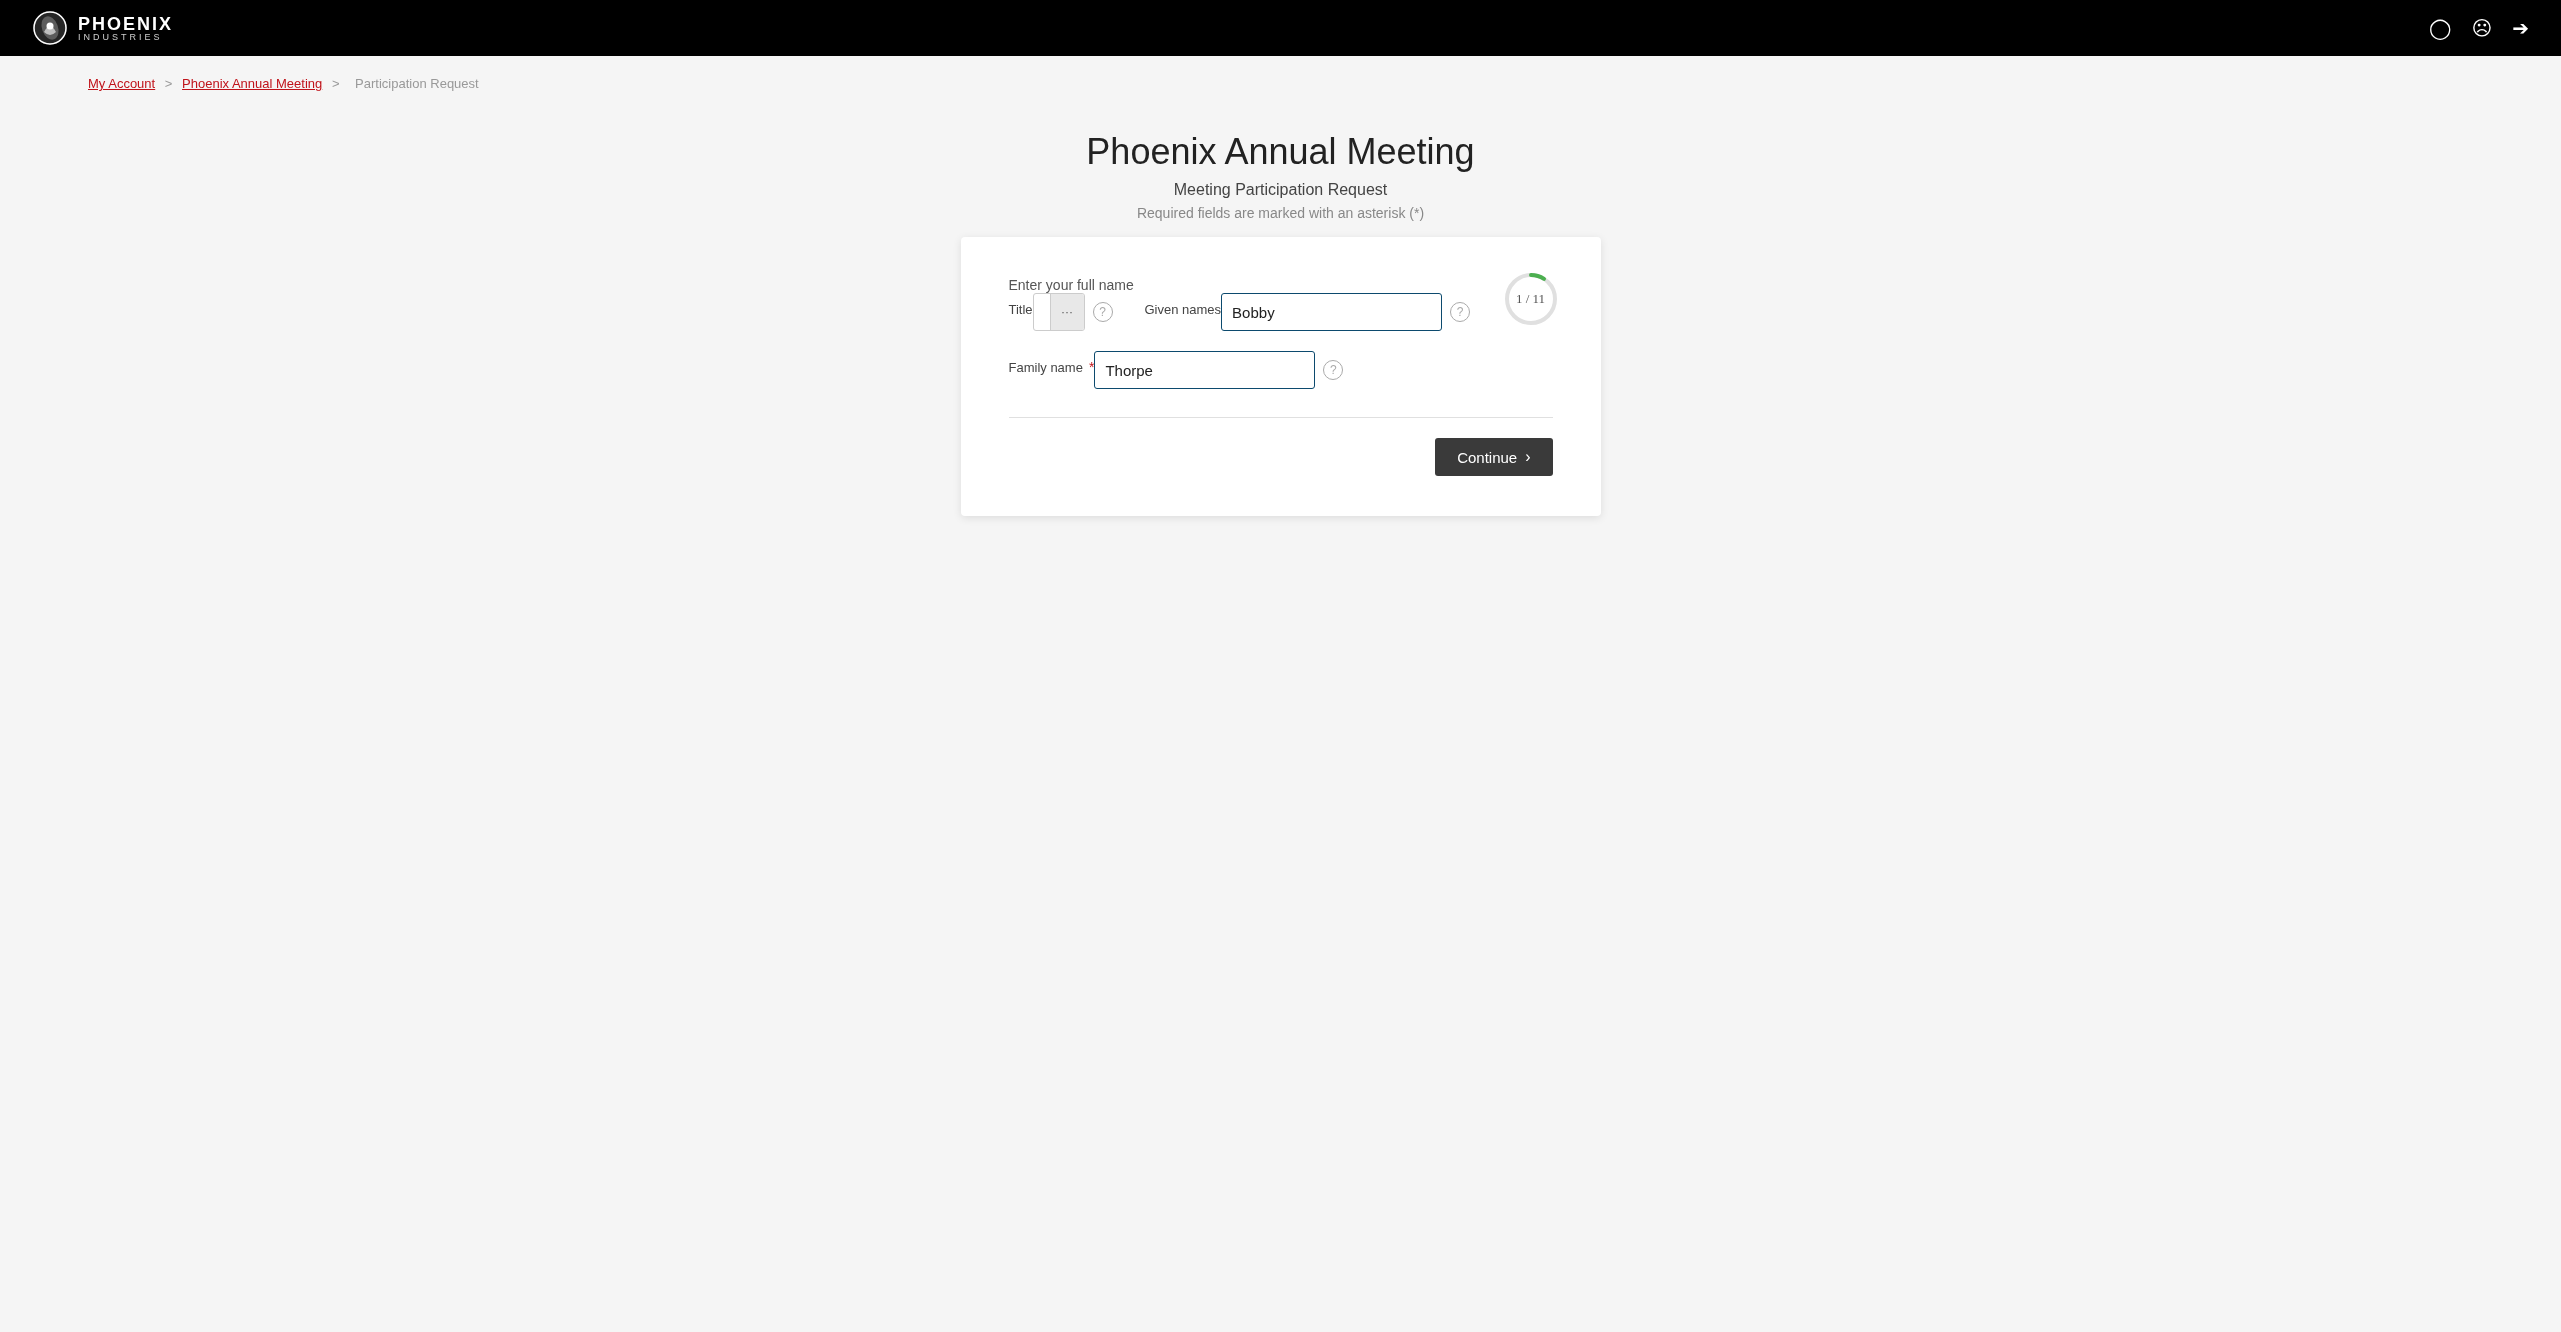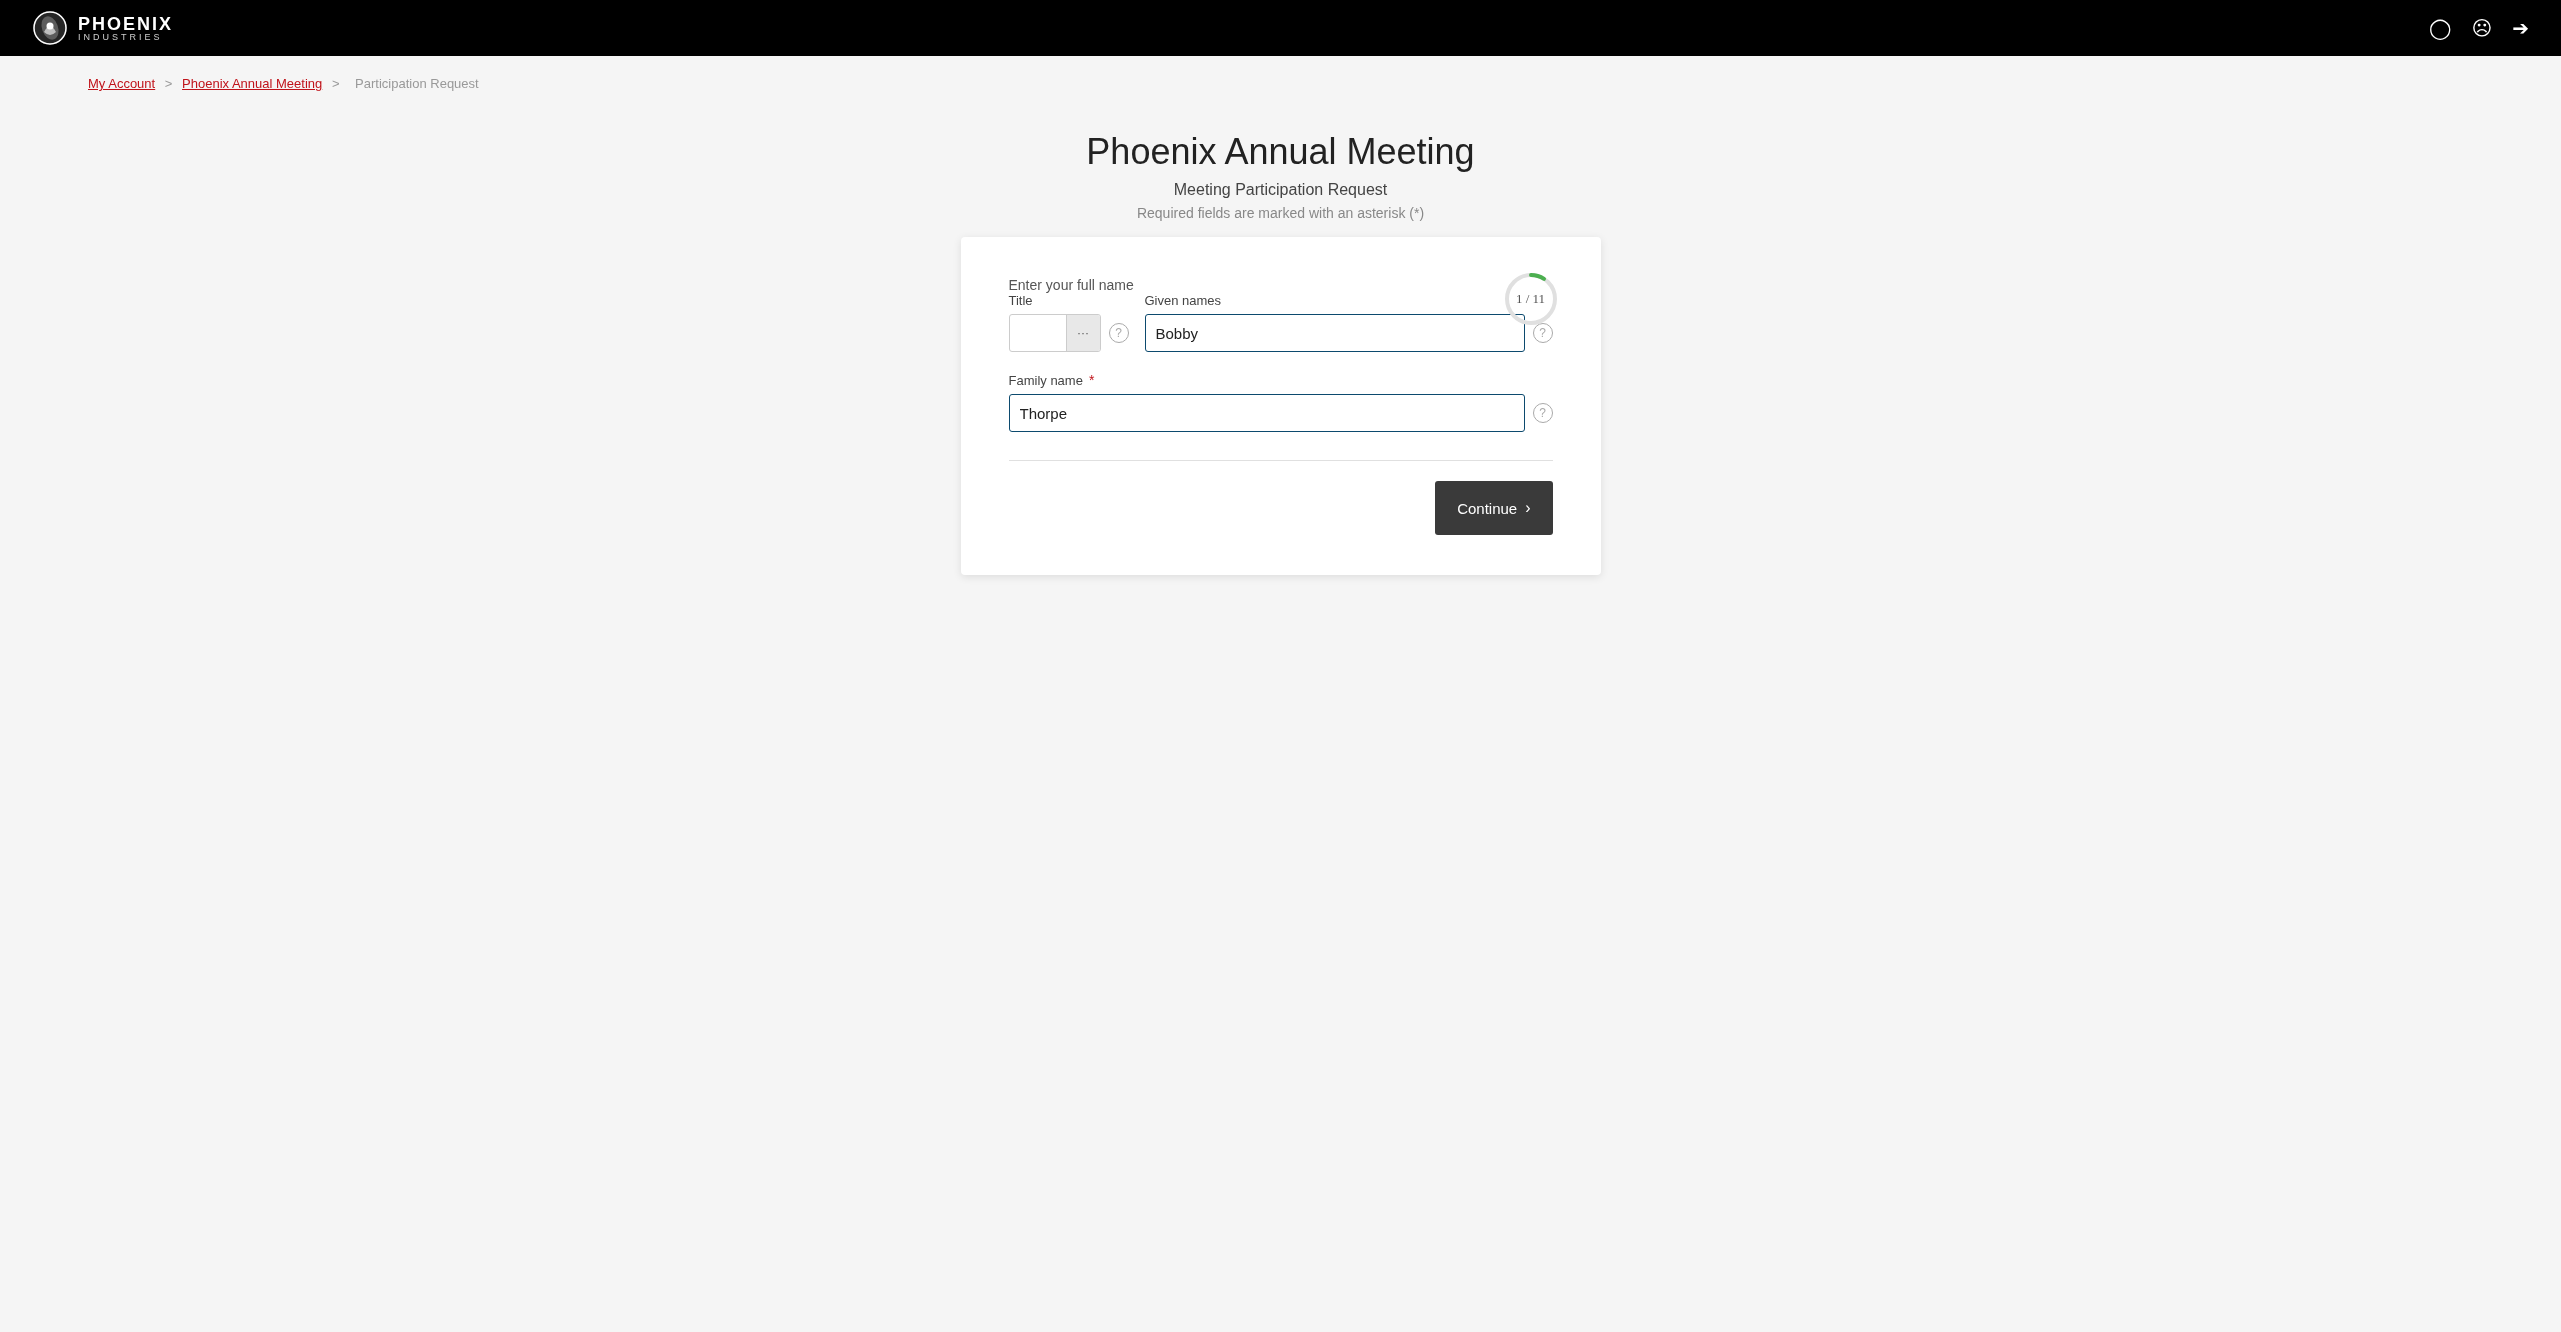--- a/index.html
+++ b/index.html
@@ -141,21 +141,21 @@
     }
 
     .form-row {
       display: flex;
       gap: 16px;
       margin-bottom: 20px;
       align-items: flex-start;
     }
     .form-group {
       display: flex;
-      flex-direction: column;
+      flex-direction: row;
     }
     .form-group.title-group {
       width: 120px;
       flex-shrink: 0;
     }
     .form-group.given-names-group {
       flex: 1;
     }
     .form-group.family-name-group {
       flex: 1;
@@ -249,21 +249,21 @@
     
     .button-row {
       display: flex;
       justify-content: flex-end;
     }
     .continue-btn {
       background: #3a3a3a;
       color: white;
       border: none;
       border-radius: 3px;
-      padding: 18px 22px;
+      padding: 10px 22px;
       font-size: 15px;
       cursor: pointer;
       display: flex;
       align-items: center;
       gap: 8px;
       font-weight: 500;
     }
     .continue-arrow {
       font-size: 16px;
     }

